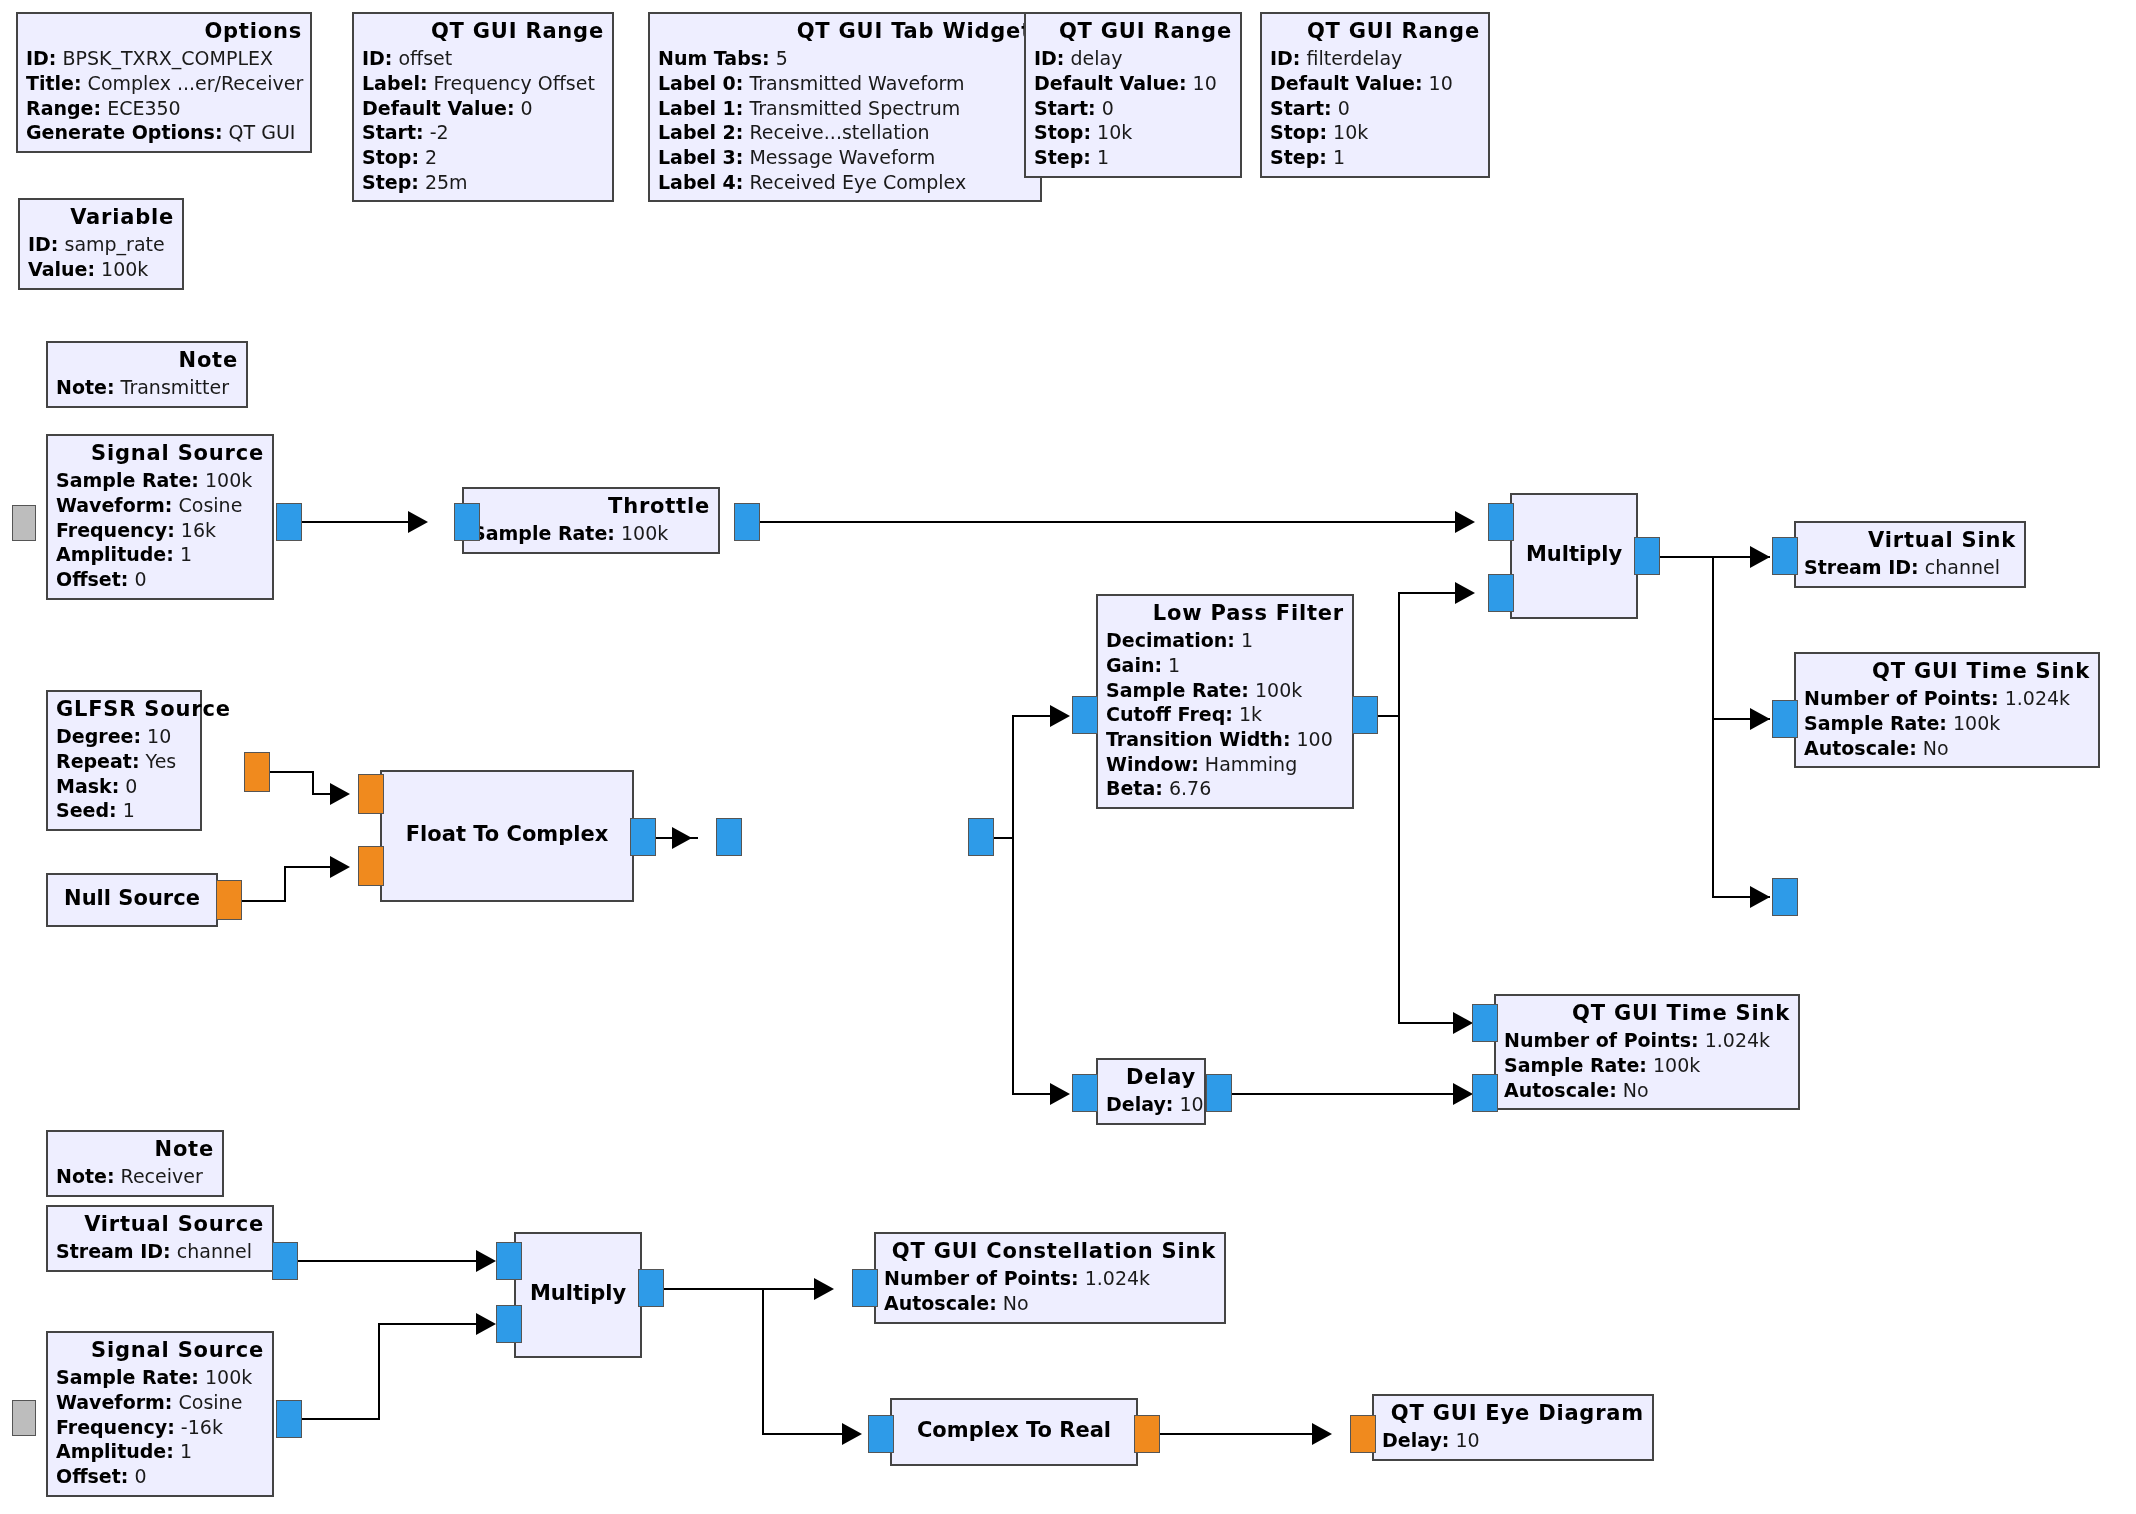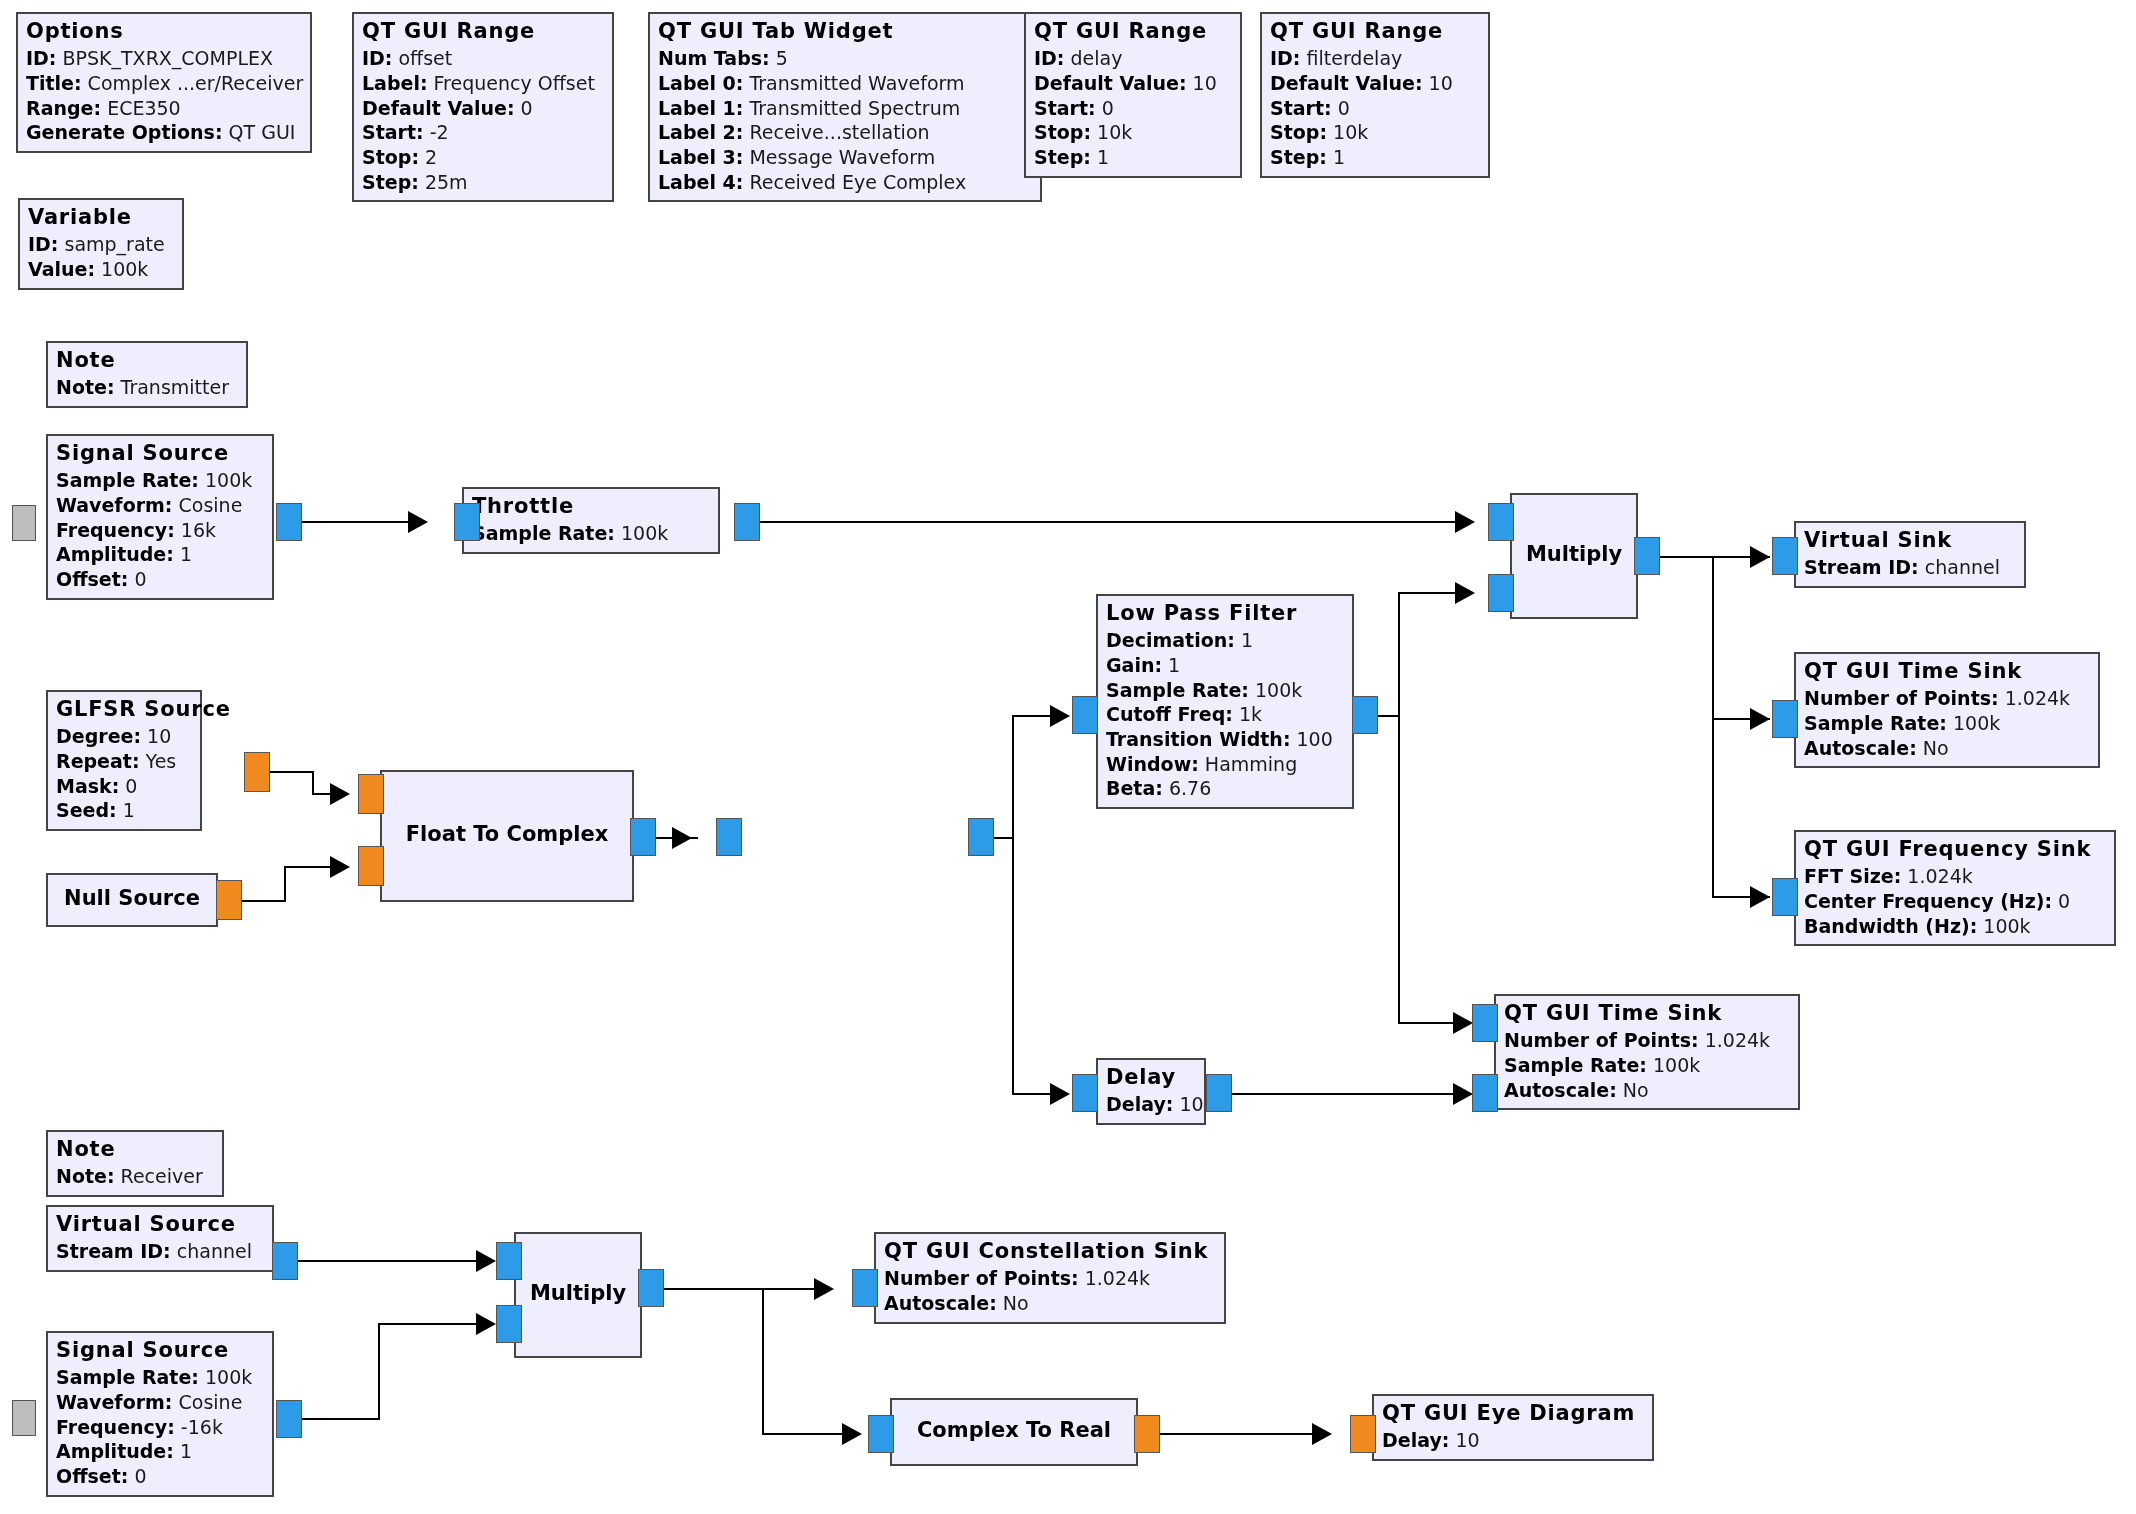--- a/index.html
+++ b/index.html
@@ -25,21 +25,21 @@
     background: #eeeeff;
     border: 2px solid #444444;
     padding: 4px 8px 6px 8px;
     line-height: 1.30;
     color: #000000;
     z-index: 5;
   }
   .block .title {
     font-size: 21px;
     font-weight: bold;
-    text-align: left;
+    text-align: right;
     letter-spacing: 0.8px;
     white-space: nowrap;
     margin-bottom: 1px;
   }
   .block .title.tight { letter-spacing: 0px; }
   .block .param {
     font-size: 19px;
     white-space: nowrap;
   }
   .block .param b {
@@ -288,26 +288,20 @@
   <div class="port blue" style="left:1772px; top:537px; width:26px; height:38px;"></div>
 
   <div class="block" style="left:1794px; top:652px; width:306px;">
     <div class="title">QT GUI Time Sink</div>
     <div class="param"><b>Number of Points:</b> <span>1.024k</span></div>
     <div class="param"><b>Sample Rate:</b> <span>100k</span></div>
     <div class="param"><b>Autoscale:</b> <span>No</span></div>
   </div>
   <div class="port blue" style="left:1772px; top:700px; width:26px; height:38px;"></div>
 
-  <div class="block" style="left:1794px; top:830px; width:322px;">
-    <div class="title">QT GUI Frequency Sink</div>
-    <div class="param"><b>FFT Size:</b> <span>1.024k</span></div>
-    <div class="param"><b>Center Frequency (Hz):</b> <span>0</span></div>
-    <div class="param"><b>Bandwidth (Hz):</b> <span>100k</span></div>
-  </div>
   <div class="port blue" style="left:1772px; top:878px; width:26px; height:38px;"></div>
 
   <div class="block" style="left:1096px; top:1058px; width:110px;">
     <div class="title">Delay</div>
     <div class="param"><b>Delay:</b> <span>10</span></div>
   </div>
   <div class="port blue" style="left:1072px; top:1074px; width:26px; height:38px;"></div>
   <div class="port blue" style="left:1206px; top:1074px; width:26px; height:38px;"></div>
 
   <div class="block" style="left:1494px; top:994px; width:306px;">

